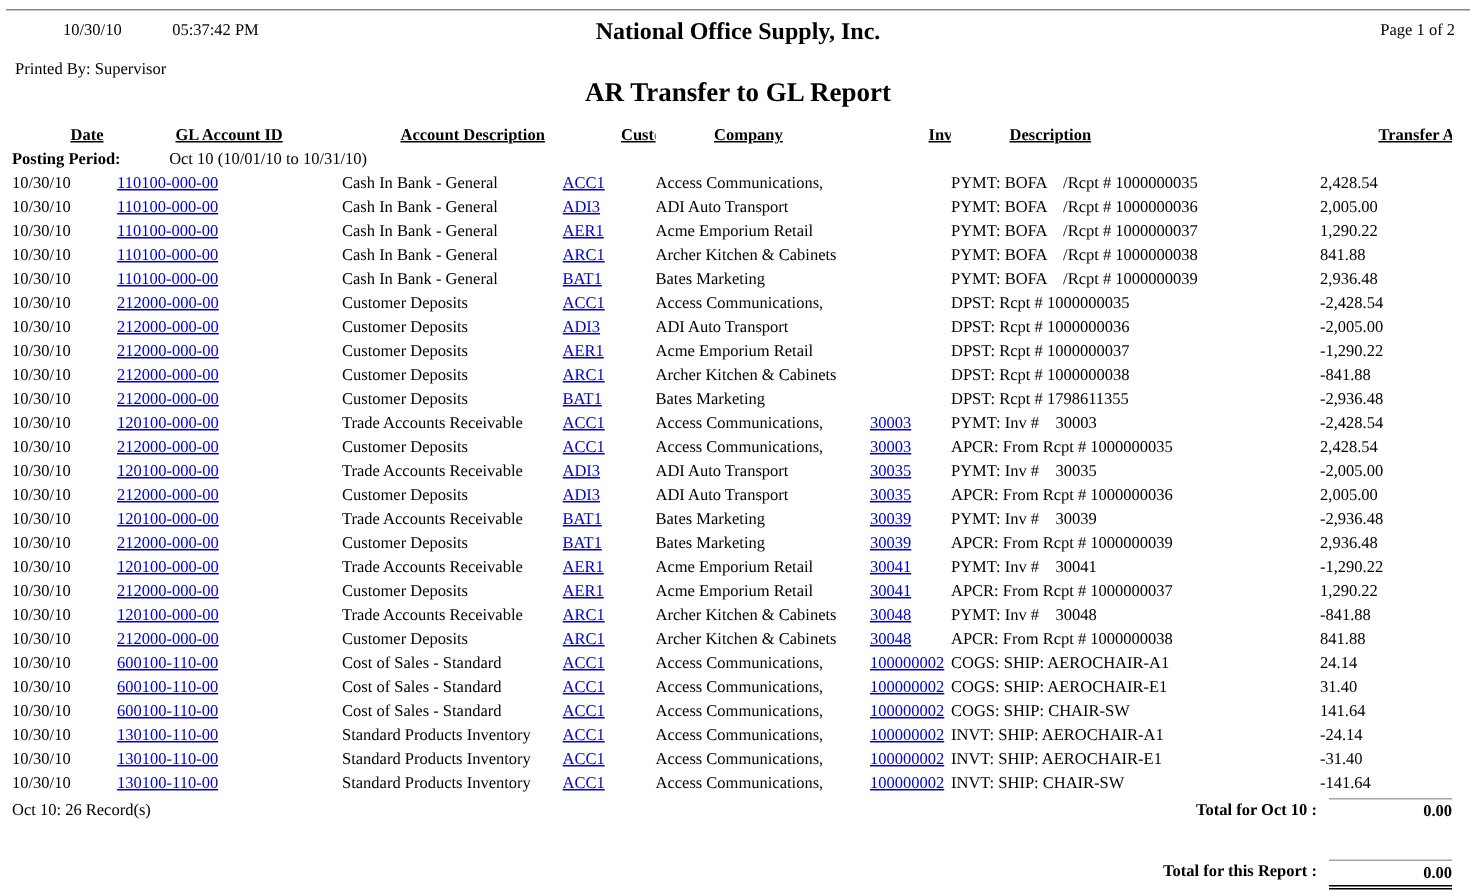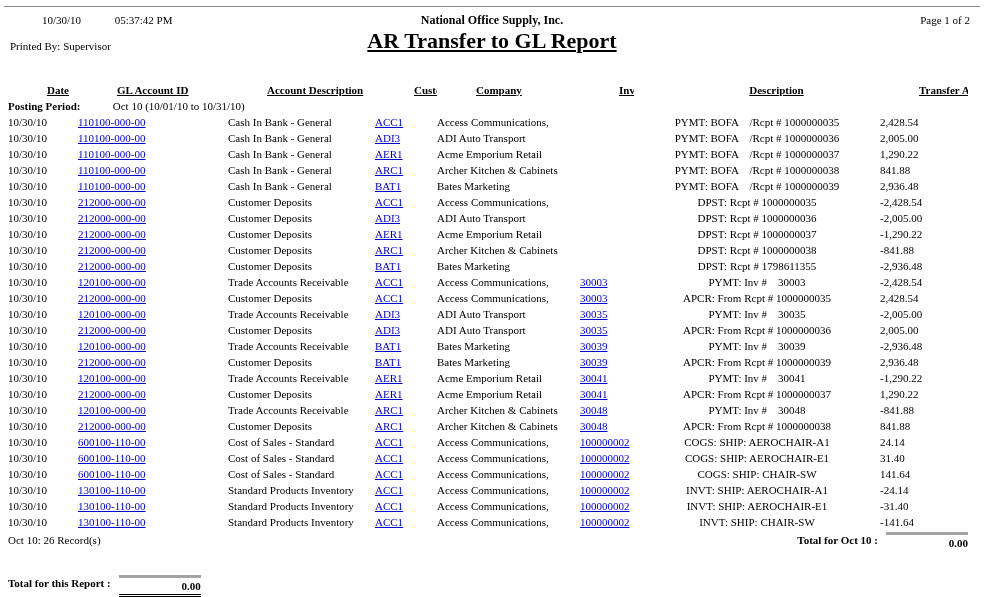--- a/index.html
+++ b/index.html
@@ -17,57 +17,57 @@
   }
   .top-rule {
     position: absolute; top: 6px; left: 4px; right: 4px;
     border-top: 1px solid #888;
   }
   
   .hdr-datetime { position: absolute; top: 14px; left: 10px; white-space: nowrap; margin-left: 32px; }
   .hdr-datetime .d { display: inline-block; width: 70px; }
   .printed-by { position: absolute; top: 40px; left: 10px; white-space: nowrap; }
   .hdr-center { position: absolute; top: 13px; left: 0; right: 0; text-align: center; }
-  .company-name { font-weight: bold; font-size: 12px; }
-  .report-title { font-weight: bold; font-size: 22px; margin-top: 0; text-decoration: underline; }
+  .company-name { font-weight: bold; font-size: 16px; }
+  .report-title { font-weight: bold; font-size: 18px; margin-top: 20px; }
   .page-indicator { position: absolute; top: 14px; right: 14px; }
 
   
   .report-body { position: absolute; top: 82px; left: 8px; right: 16px; }
   .grid {
     display: grid;
     grid-template-columns: 70px 150px 147px 62px 143px 54px 246px 1fr;
     line-height: 16px;
     height: 16px;
   }
   .cell, .hdr-cell {
     overflow: hidden; white-space: nowrap;
   }
   .hdr-cell { font-weight: bold; }
   .hdr-cell > span { text-decoration: underline; margin-left: 39px; }
   .c-right, .c-inv { text-align: left; }
-  .c-desc { padding-left: 0; white-space: pre; text-align: center; }
+  .c-desc { padding-left: 0; white-space: pre; }
   .link { color: #0000CC; text-decoration: underline; cursor: pointer; }
   .posting-row { line-height: 16px; height: 16px; white-space: nowrap; }
   .pp-label { font-weight: bold; display: inline-block; width: 102px; }
 
   
   .subtotal-row {
     display: flex; align-items: flex-start;
     margin-top: 2px; line-height: 16px;
   }
   .records { margin-right: auto; }
   .total-label { font-weight: bold; margin-right: 8px; }
   .total-value {
     font-weight: bold;
     width: 82px; text-align: right;
-    border-top: 3px solid #a3a3a3;
+    border-top: 1px solid #a3a3a3;
   }
   .report-total-row {
-    display: flex; justify-content: flex-start; align-items: flex-start;
+    display: flex; justify-content: flex-end; align-items: flex-start;
     margin-top: 24px; line-height: 16px;
   }
   .grand { border-bottom: 3px double #000; }
 </style>
 </head>
 <body>
 
 <div class="page">
   <div class="top-rule"></div>
 

